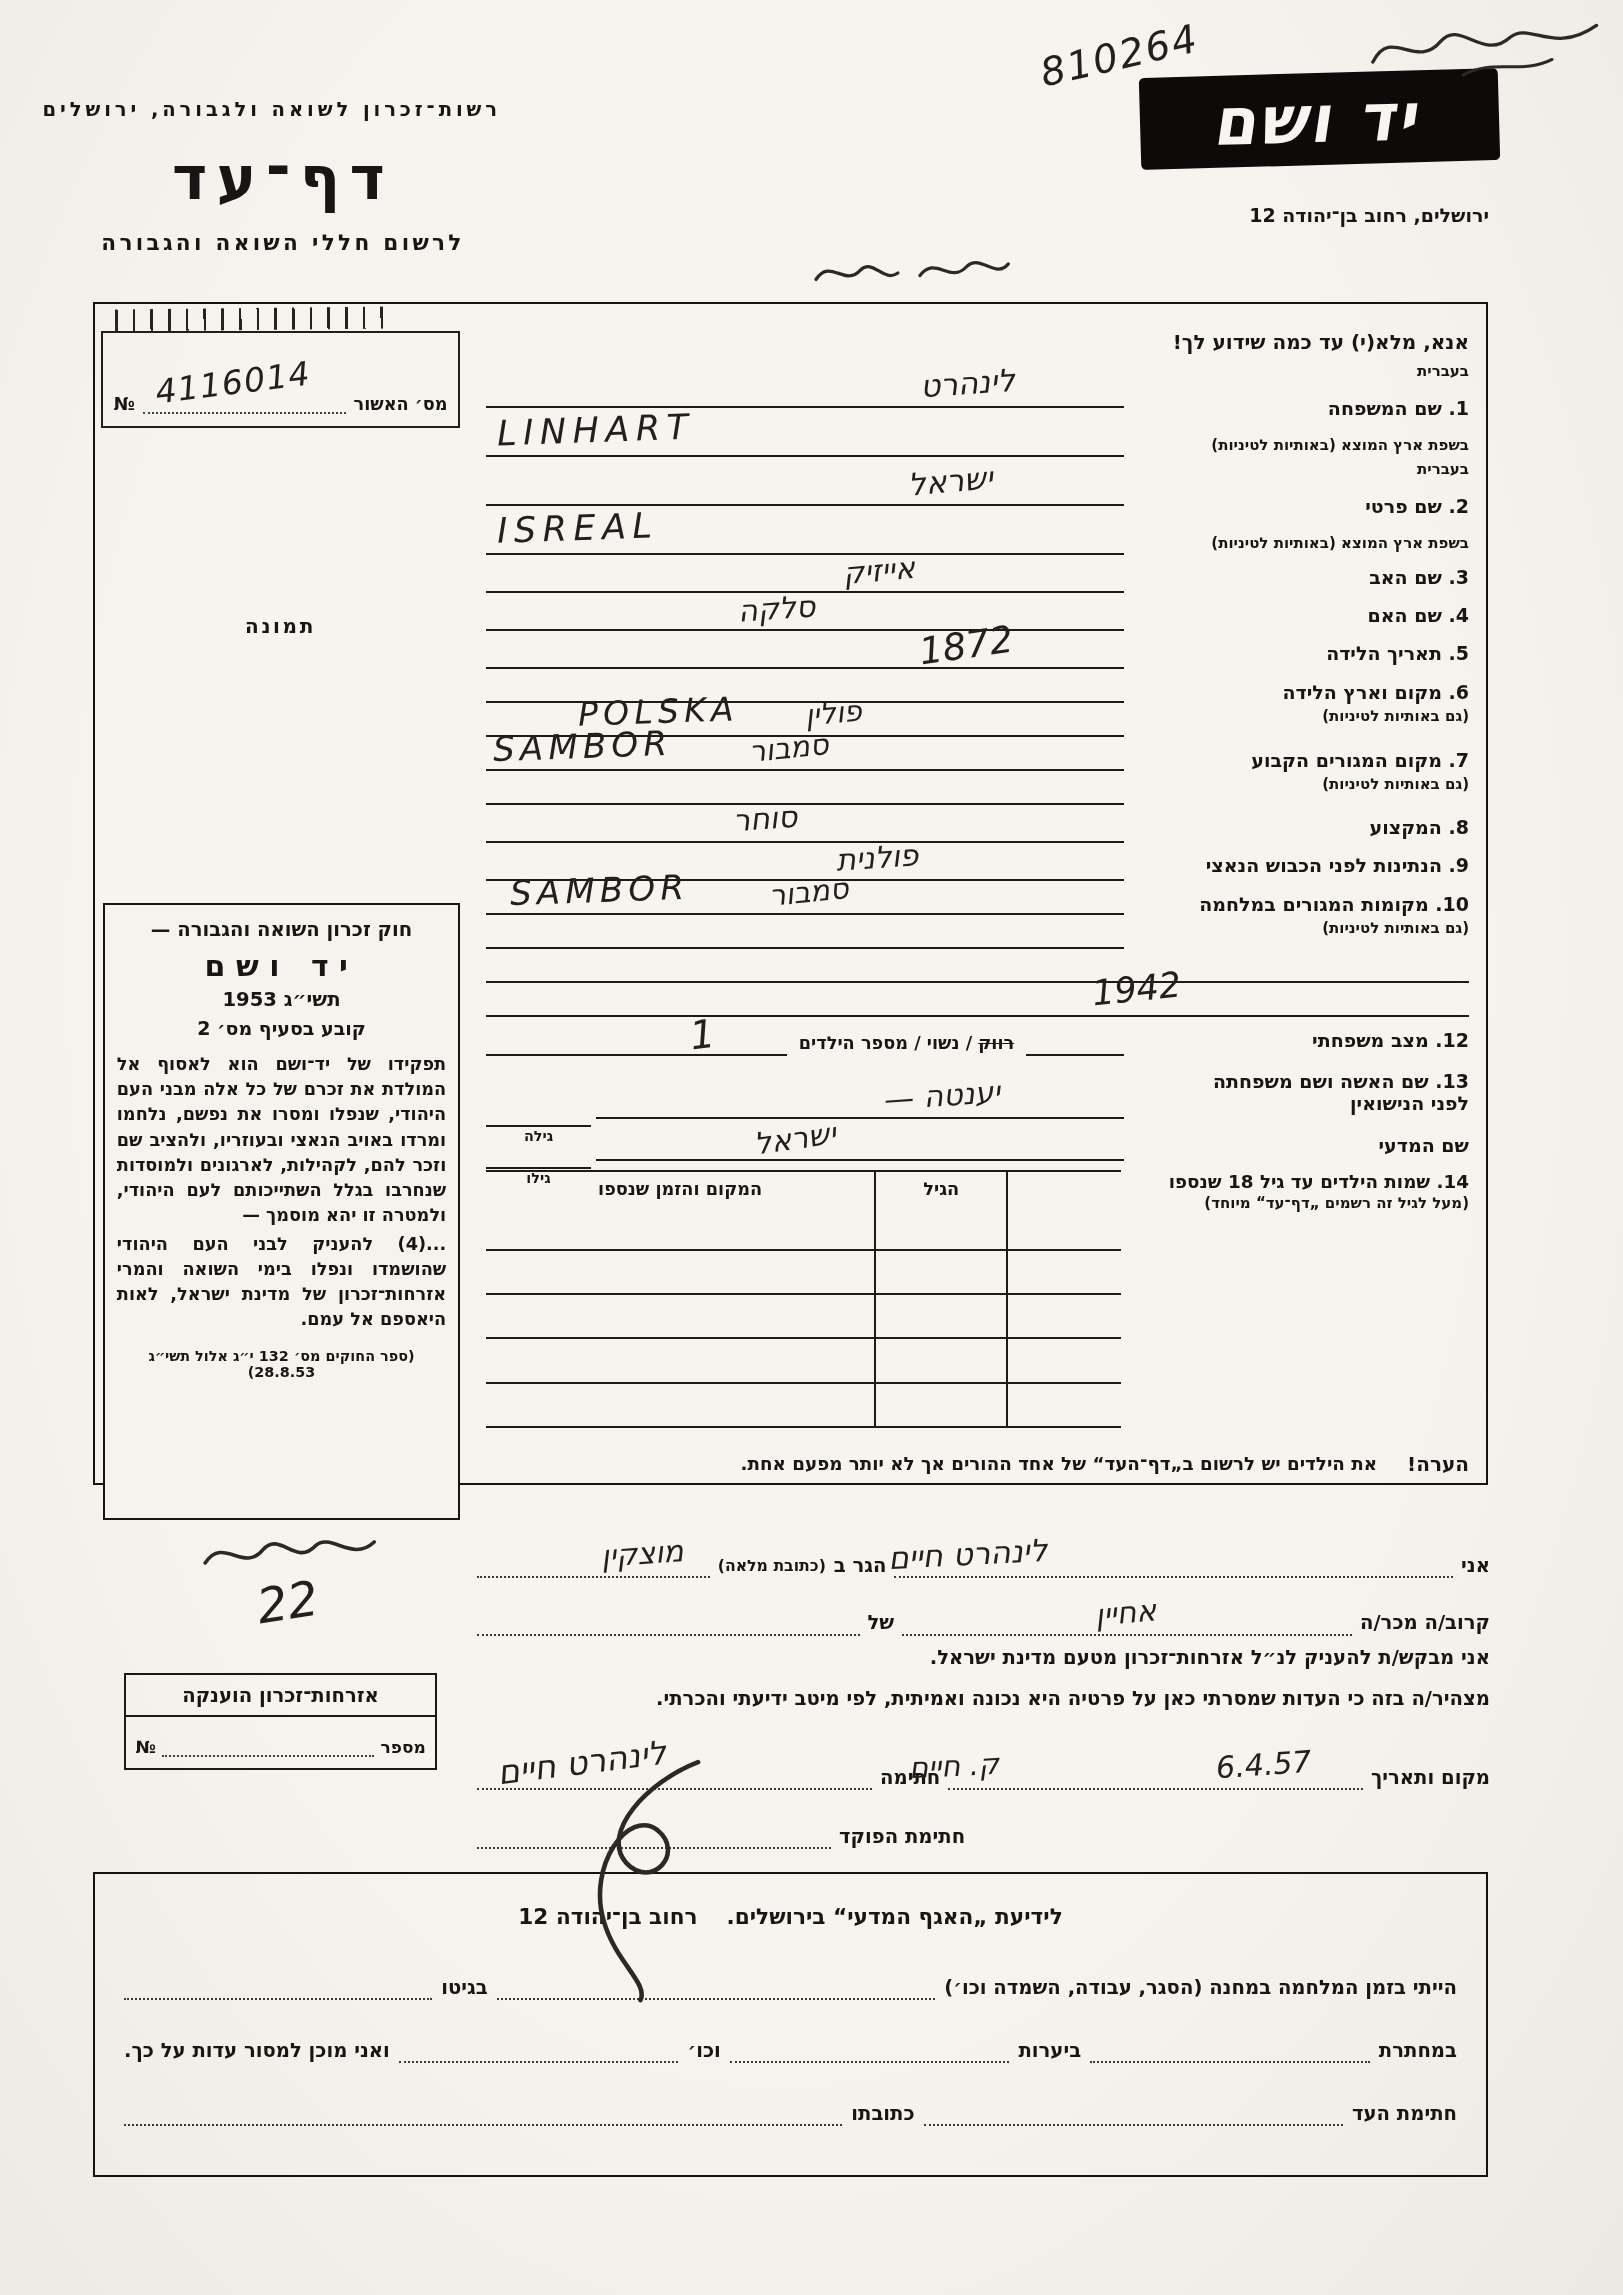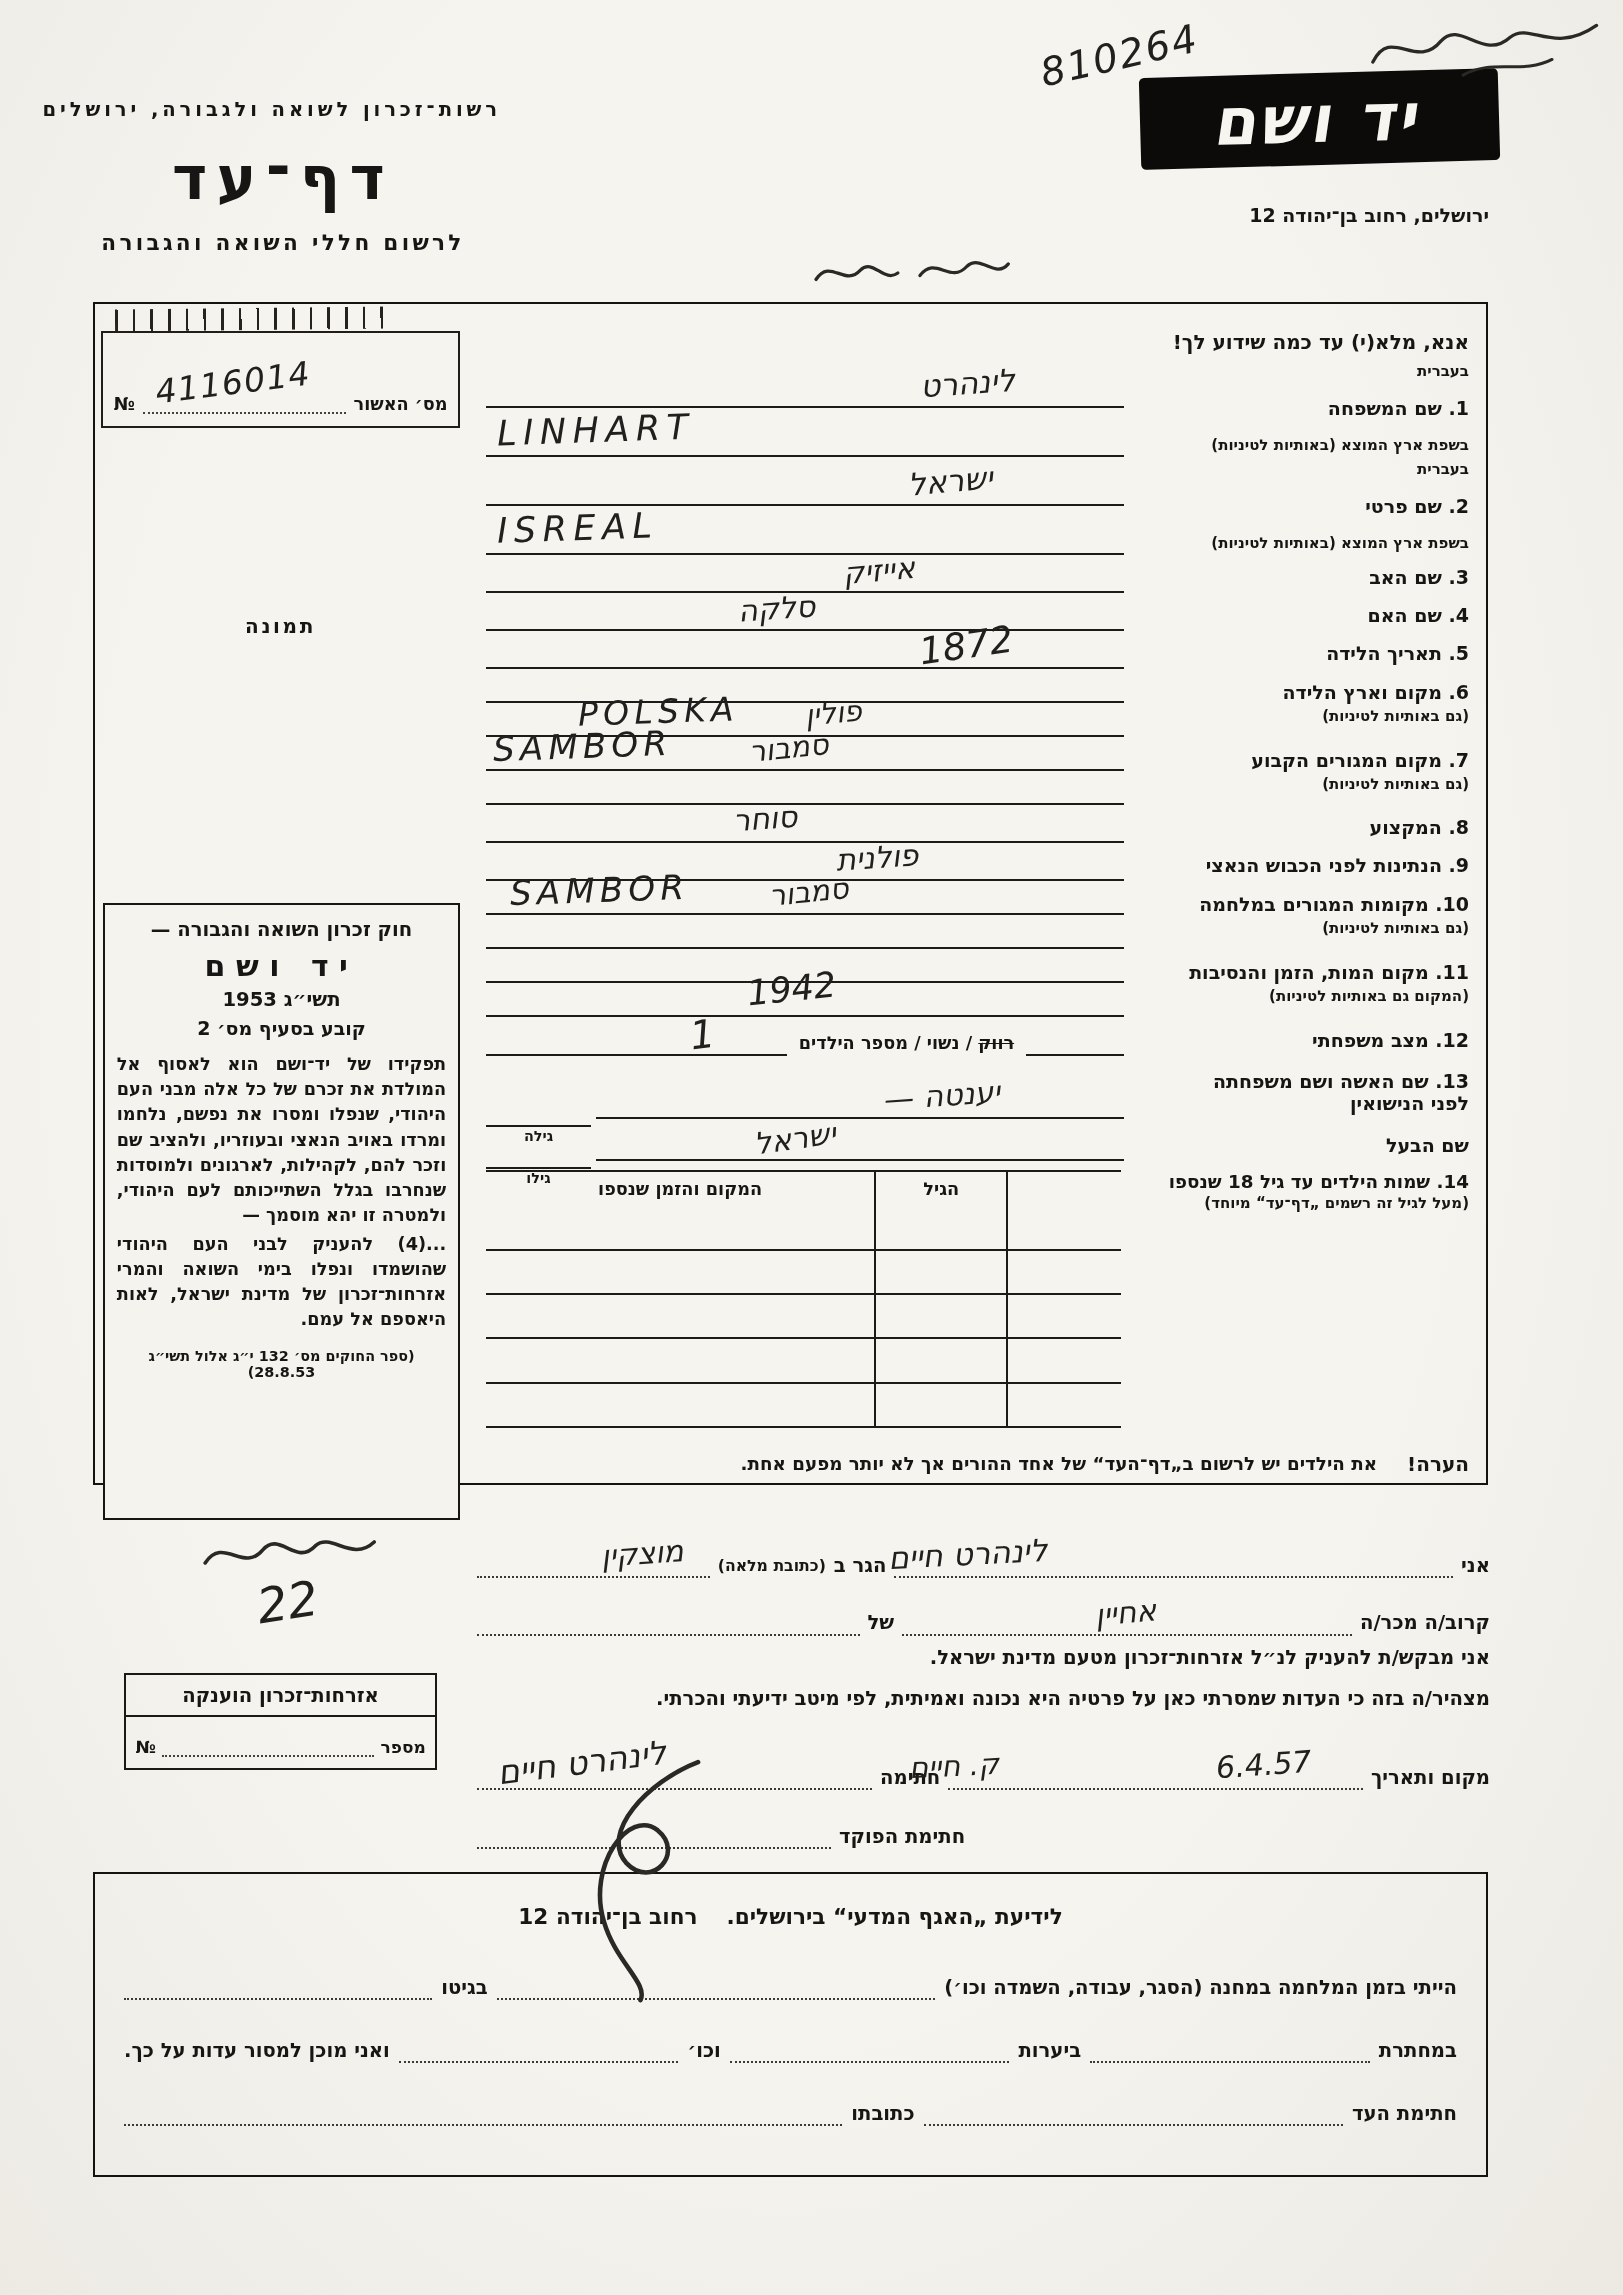--- a/index.html
+++ b/index.html
@@ -223,24 +223,20 @@
         <div class="fstack">
           <div class="fl">
             <span class="hw" style="left:23.6px;bottom:2.6px;font-size:34px;letter-spacing:5.2px;transform:rotate(-2deg)">SAMBOR</span>
             <span class="hw" style="right:275px;bottom:3.9px;font-size:29px;transform:rotate(-6deg)">סמבור</span>
           </div>
           <div class="fl"></div>
         </div>
       </div>
 
       <div class="frow" style="height:68px">
-        <div class="flabel mid">
-          <div>11. מקום המות, הזמן והנסיבות</div>
-          <div class="fsub">(המקום גם באותיות לטיניות)</div>
-        </div>
         <div class="fstack">
           <div class="fl"></div>
           <div class="fl">
             <span class="hw" style="right:288px;bottom:6.5px;font-size:35px;transform:rotate(-6deg)">1942</span>
           </div>
         </div>
       </div>
 
       <div class="frow" style="height:39px">
         <div class="flabel">12. מצב משפחתי</div>
@@ -259,21 +255,21 @@
         <div class="fline">
           <span class="hw" style="right:124px;bottom:3.9px;font-size:30px;transform:rotate(-4deg)">יענטה —</span>
         </div>
         <div class="agebox">
           <div class="mini"></div>
           <div class="agelbl">גילה</div>
         </div>
       </div>
 
       <div class="frow" style="height:42px">
-        <div class="flabel">שם הבעל</div>
+        <div class="flabel">שם המדעי</div>
         <div class="fline">
           <span class="hw" style="right:288px;bottom:2.6px;font-size:30px;transform:rotate(-8deg)">ישראל</span>
         </div>
         <div class="agebox">
           <div class="mini"></div>
           <div class="agelbl">גילו</div>
         </div>
       </div>
 
       <div class="frow children" style="flex:1 1 auto">

